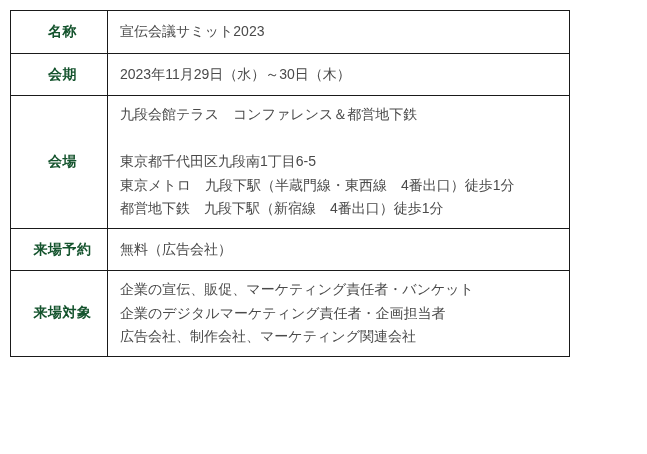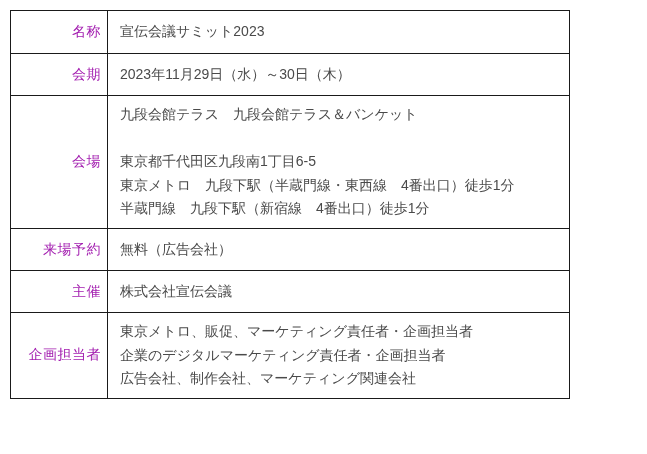--- a/index.html
+++ b/index.html
@@ -15,24 +15,24 @@
     width: 560px;
     margin: 10px 0 0 10px;
   }
   .event-table th,
   .event-table td {
     border: 1px solid #1a1a1a;
     vertical-align: middle;
   }
   .event-table th {
     width: 97px;
-    text-align: right;
-    font-weight: normal;
+    text-align: center;
+    font-weight: bold;
     font-size: 14px;
-    color: #a21caf;
+    color: #14532d;
     padding: 8px 6px 8px 13px;
     letter-spacing: 0.5px;
   }
   .event-table td {
     font-size: 14px;
     color: #4a4a4a;
     padding: 7px 10px 7px 12px;
   }
   .line {
     line-height: 23.6px;
@@ -61,41 +61,35 @@
     </tr>
     <tr class="r2">
       <th>会期</th>
       <td>
         <div class="line">2023年11月29日（水）～30日（木）</div>
       </td>
     </tr>
     <tr class="r3">
       <th>会場</th>
       <td>
-        <div class="line">九段会館テラス　九段会館テラス＆バンケット</div>
+        <div class="line">九段会館テラス　コンファレンス＆都営地下鉄</div>
         <div class="line"></div>
         <div class="line">東京都千代田区九段南1丁目6-5</div>
         <div class="line">東京メトロ　九段下駅（半蔵門線・東西線　4番出口）徒歩1分</div>
-        <div class="line">半蔵門線　九段下駅（新宿線　4番出口）徒歩1分</div>
+        <div class="line">都営地下鉄　九段下駅（新宿線　4番出口）徒歩1分</div>
       </td>
     </tr>
     <tr class="r4">
       <th>来場予約</th>
       <td>
         <div class="line">無料（広告会社）</div>
       </td>
     </tr>
-    <tr class="r5">
-      <th>主催</th>
+    <tr class="r6">
+      <th>来場対象</th>
       <td>
-        <div class="line">株式会社宣伝会議</div>
-      </td>
-    </tr>
-    <tr class="r6">
-      <th>企画担当者</th>
-      <td>
-        <div class="line">東京メトロ、販促、マーケティング責任者・企画担当者</div>
+        <div class="line">企業の宣伝、販促、マーケティング責任者・バンケット</div>
         <div class="line">企業のデジタルマーケティング責任者・企画担当者</div>
         <div class="line">広告会社、制作会社、マーケティング関連会社</div>
       </td>
     </tr>
   </tbody>
 </table>
 
 </body></html>

